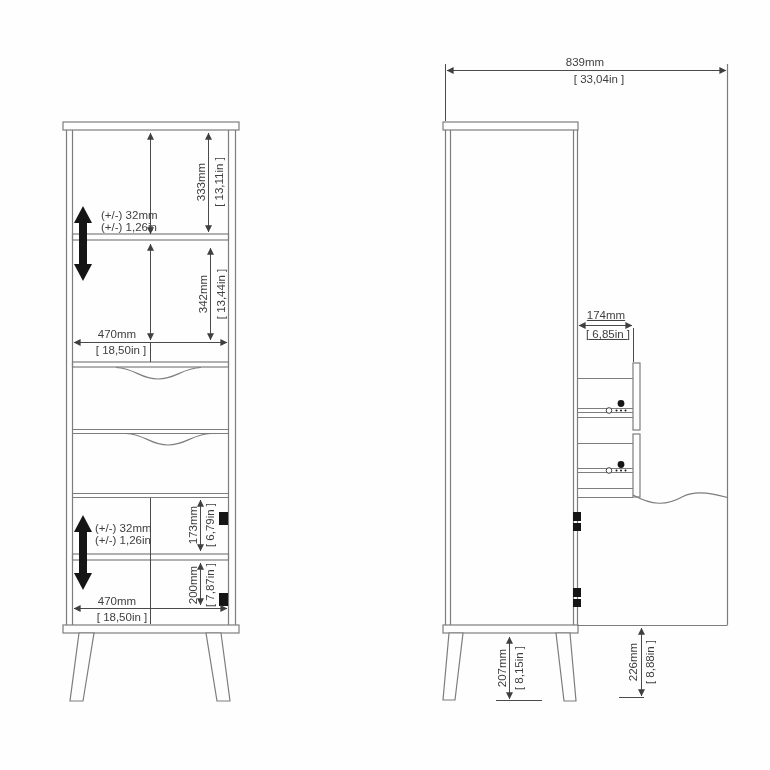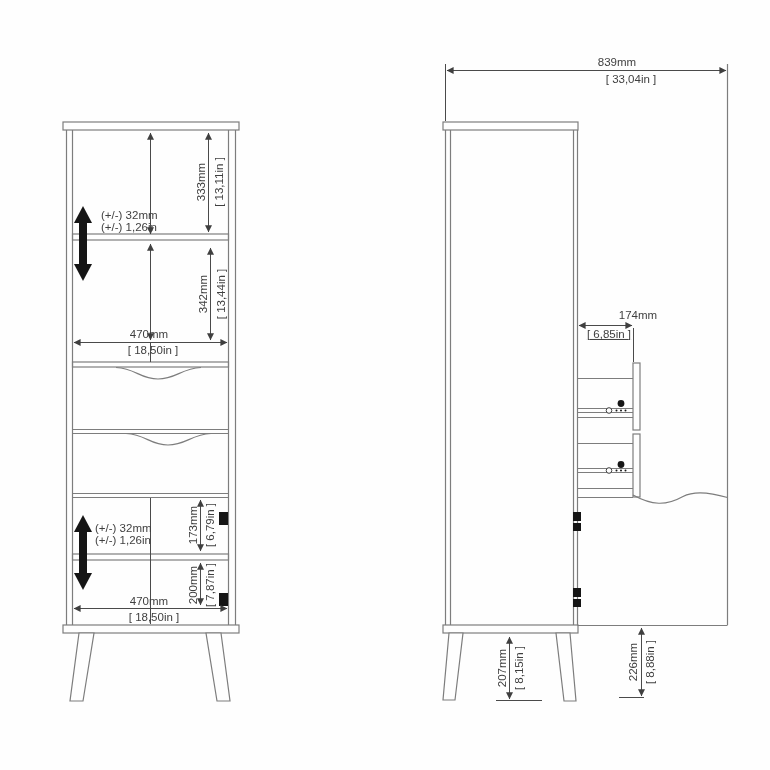--- a/index.html
+++ b/index.html
@@ -8,21 +8,21 @@
     font-family:"Liberation Sans",sans-serif;
   }
   #stage svg{position:absolute;left:0;top:0;}
   .lbl{
     position:absolute;
     font:11.5px/1.05 "Liberation Sans",sans-serif;
     color:#3f3f3f;
     white-space:nowrap;
     letter-spacing:0px;
   }
-  .c{transform:translate(-50%,-50%);margin-left:32px;}
+  .c{transform:translate(-50%,-50%);}
   .v{transform:translate(-50%,-50%) rotate(-90deg);}
 </style>
 </head>
 <body>
 
 <div id="stage">
 
 <svg width="770" height="770" viewBox="0 0 770 770">
   <defs>
     <marker id="arr" viewBox="0 0 10 10" refX="9.5" refY="5" markerWidth="9" markerHeight="7" orient="auto-start-reverse">
@@ -163,20 +163,20 @@
 <span class="lbl c" style="left:117px;top:601px;">470mm</span>
 <span class="lbl c" style="left:122px;top:617px;">[ 18,50in ]</span>
 
 <span class="lbl" style="left:101px;top:209px;">(+/-) 32mm</span>
 <span class="lbl" style="left:101px;top:221px;">(+/-) 1,26in</span>
 <span class="lbl" style="left:95px;top:522px;">(+/-) 32mm</span>
 <span class="lbl" style="left:95px;top:534px;">(+/-) 1,26in</span>
 
 <span class="lbl c" style="left:585px;top:62px;">839mm</span>
 <span class="lbl c" style="left:587px;top:79px;padding-left:24px;">[ 33,04in ]</span>
-<span class="lbl c" style="left:606px;top:315px;">174mm</span>
-<span class="lbl c" style="left:577px;top:334px;text-decoration:underline;">[ 6,85in ]</span>
+<span class="lbl c" style="left:606px;top:315px;text-decoration:underline;">174mm</span>
+<span class="lbl c" style="left:608px;top:334px;text-decoration:underline;">[ 6,85in ]</span>
 <span class="lbl v" style="left:502px;top:668px;">207mm</span>
 <span class="lbl v" style="left:519px;top:668px;">[ 8,15in ]</span>
 <span class="lbl v" style="left:633px;top:662px;">226mm</span>
 <span class="lbl v" style="left:650px;top:662px;">[ 8,88in ]</span>
 
 </div>
 
 </body></html>

